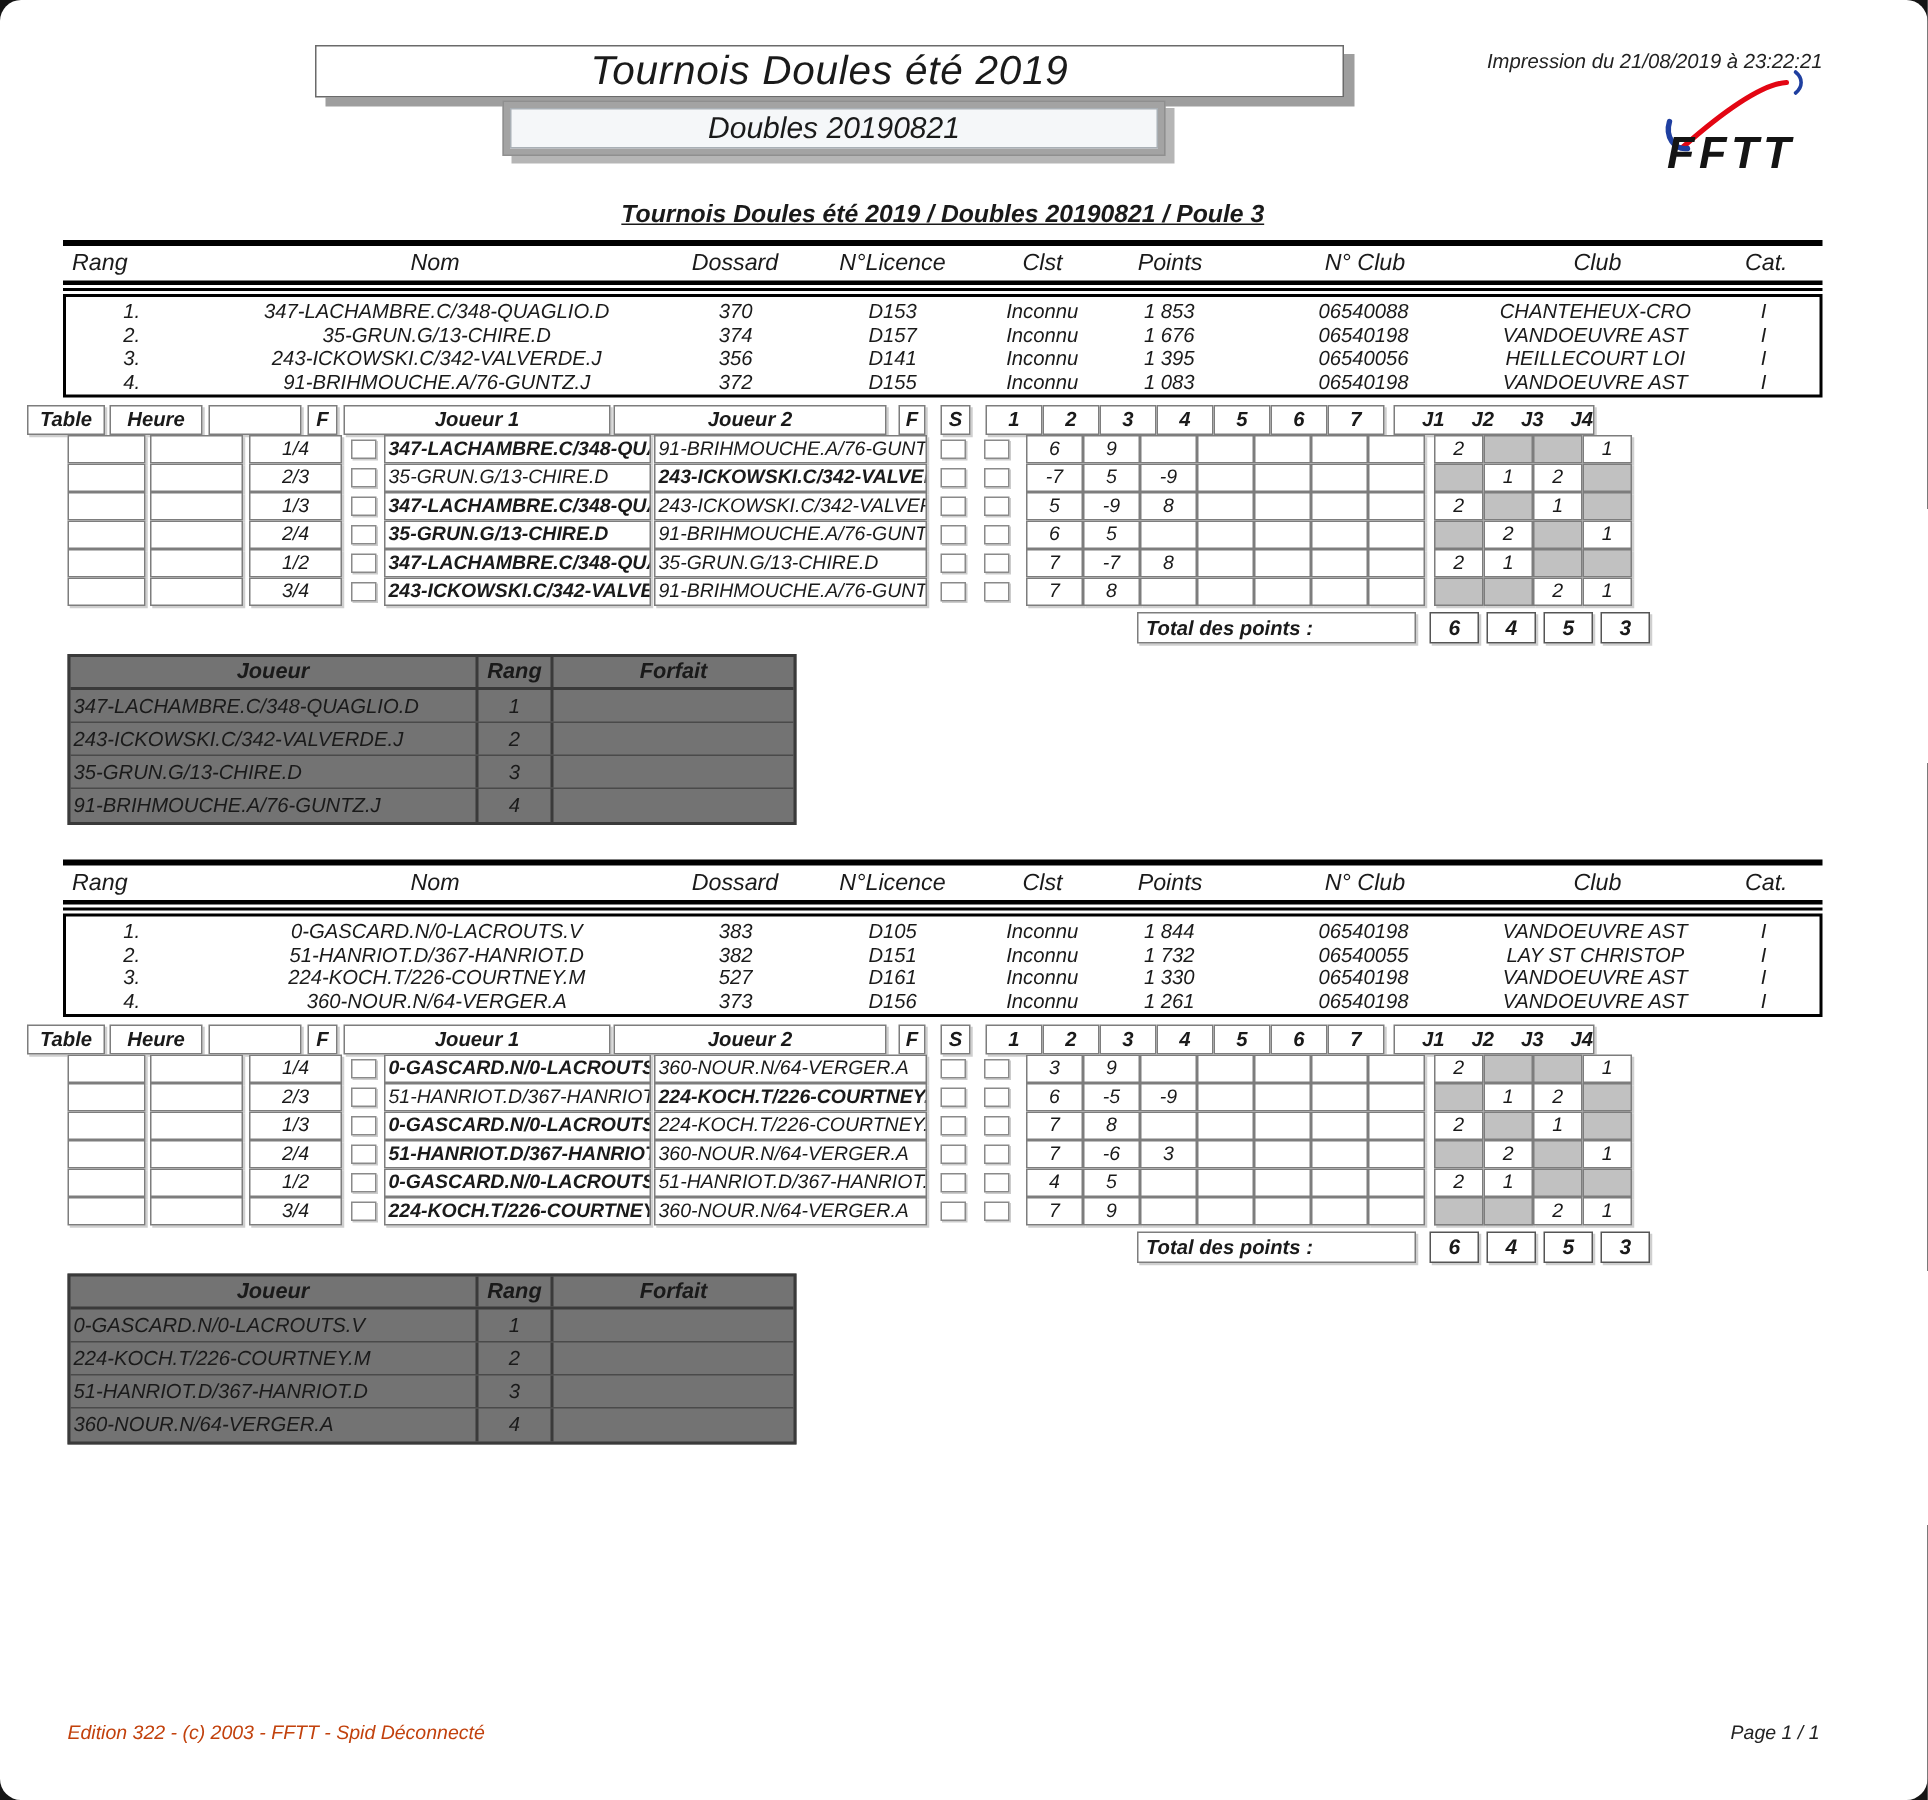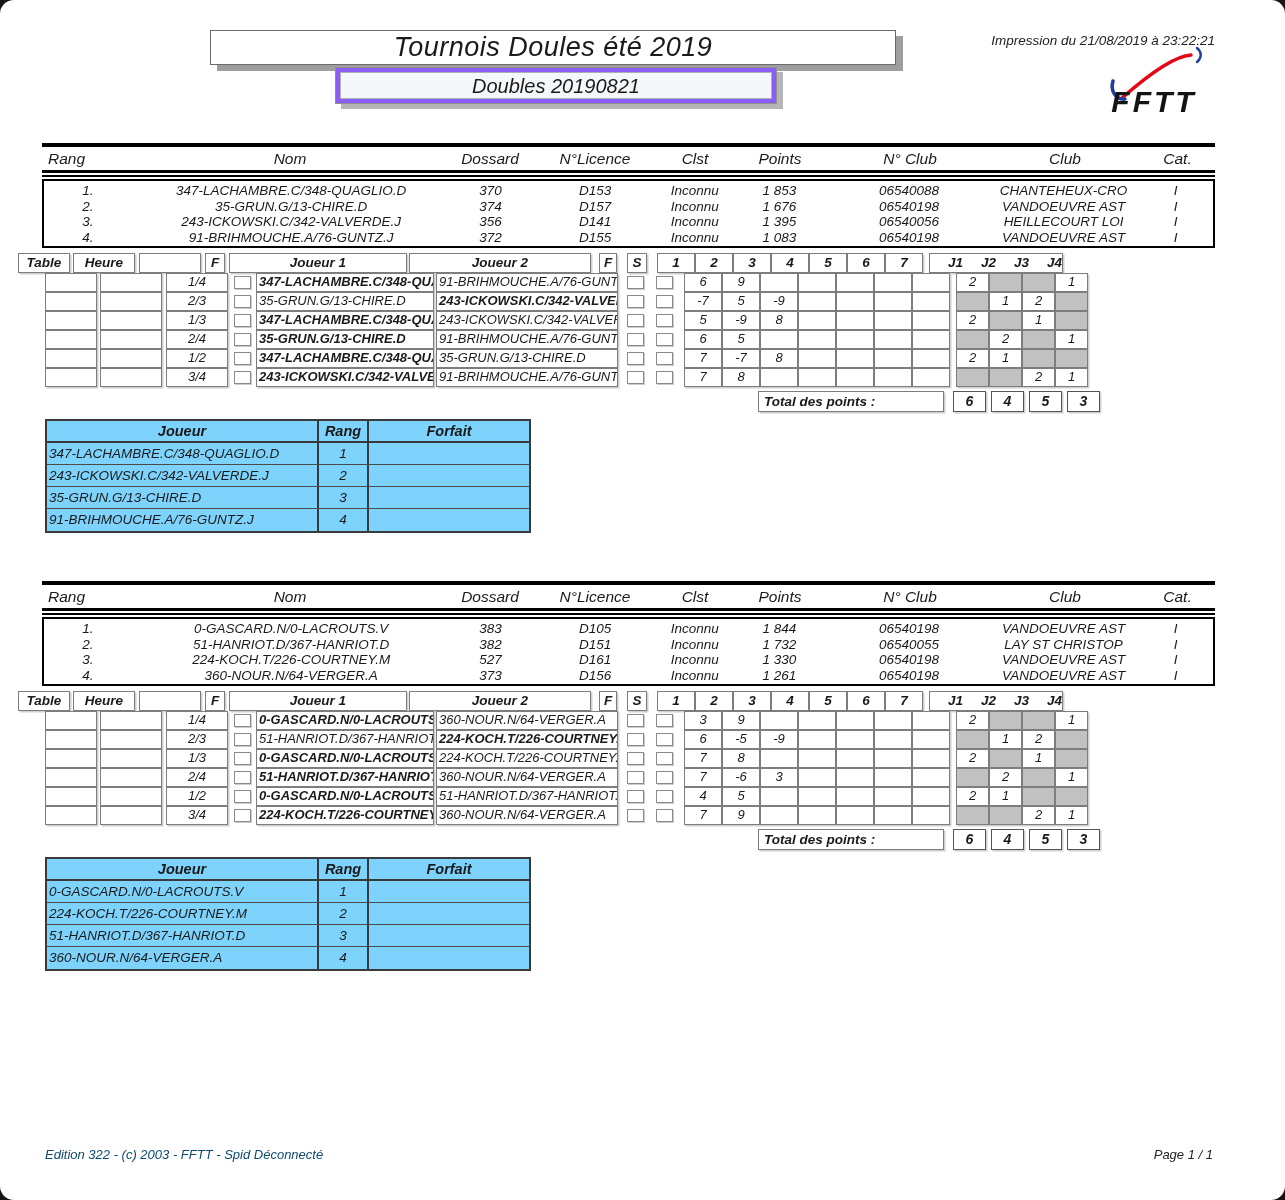--- a/index.html
+++ b/index.html
@@ -6,21 +6,21 @@
   html,body { background:#151515; }
   body { font-family:"Liberation Sans", sans-serif; color:#1a1a1a; }
   .page { position:relative; width:1285px; height:1200px; background:#ffffff;
           border-radius:14px; overflow:hidden; margin:0 auto;font-style:italic; }
 
   
   .title-box { position:absolute; left:210px; top:30px; width:686px; height:35px;
                background:#fff; border:1px solid #6a6a6a; box-shadow:7px 6px 0 #9e9e9e;
                text-align:center; font-size:27px; line-height:33px; letter-spacing:.5px; }
   .subtitle-box { position:absolute; left:335px; top:67px; width:442px; height:37px;
-               background:#8b5cf6; border:1px solid #8f8f8f; box-shadow:6px 5px 0 #b5b5b5; }
+               background:#a3a3a3; border:1px solid #8f8f8f; box-shadow:6px 5px 0 #b5b5b5; }
   .subtitle-inner { position:absolute; inset:4px; border:1px solid #a9b0b6; background:#f5f7f9;
                text-align:center; font-size:20px; line-height:26px; }
   .impression { position:absolute; top:33px; right:70px; font-size:13.5px; color:#222; }
   .logo { position:absolute; top:46px; right:68px; width:125px; height:70px; }
 
   
   #poules { position:absolute; top:135px; left:0; right:0; }
   .poule-section { height:430px; }
   .poule-heading { width:1173px; margin-left:42px; text-align:center; font-size:16.5px;
                    font-weight:bold; text-decoration:underline; height:17px; line-height:17px; }
@@ -63,31 +63,31 @@
   
   .total-row { display:flex; margin-top:4px; padding-left:758px; height:21px; }
   .total-label { width:186px; background:#fff; border:1px solid #7d7d7d; box-shadow:1.5px 1.5px 0 #cfcfcf;
                  font-weight:bold; font-size:13.5px; line-height:19px; padding-left:5px; }
   .totals { display:flex; margin-left:9px; }
   .total-box { width:33px; margin-right:5px; background:#fff; border:1px solid #555;
                box-shadow:1.5px 1.5px 0 #cfcfcf; text-align:center; font-weight:bold;
                font-size:14px; line-height:19px; }
 
   
-  .players-table { width:486px; margin-left:45px; margin-top:7px; border:2px solid #3a3a3a; background:#7dd3fc; }
+  .players-table { width:486px; margin-left:45px; margin-top:7px; border:2px solid #3a3a3a; background:#737373; }
   .pt-header { display:flex; height:22px; border-bottom:2px solid #3a3a3a; font-weight:bold; font-size:14.5px; }
   .pt-header > div { text-align:center; line-height:21px; }
   .pt-row { display:flex; height:22px; border-bottom:1px solid #4a4a4a; font-size:13.5px; }
   .pt-row:last-child { border-bottom:none; }
   .pt-joueur { width:272px; border-right:2px solid #3a3a3a; padding-left:2px; white-space:nowrap; overflow:hidden; line-height:21px; }
   .pt-rang { width:50px; border-right:2px solid #3a3a3a; text-align:center; line-height:21px; }
   .pt-forfait { flex:1; text-align:center; line-height:21px; }
 
   
-  .footer-left  { position:absolute; left:45px;  bottom:38px; font-size:13px; color:#0c4a6e; }
+  .footer-left  { position:absolute; left:45px;  bottom:38px; font-size:13px; color:#c2410c; }
   .footer-right { position:absolute; right:72px; bottom:38px; font-size:13px; color:#222; }
 </style>
 </head>
 <body>
 
 <div class="page">
 
   <div class="title-box">
     <span>Tournois Doules été 2019</span>
   </div>
@@ -100,20 +100,21 @@
     <path d="M 30 52 C 55 30, 82 10, 99 9" fill="none" stroke="#e30613" stroke-width="3.4" stroke-linecap="round"></path>
     <path d="M 21 35 C 18 45, 24 54, 33 53" fill="none" stroke="#1f3fa0" stroke-width="3.6" stroke-linecap="round"></path>
     <path d="M 105 2 C 110 6, 110 12, 105 16" fill="none" stroke="#1f3fa0" stroke-width="2.4" stroke-linecap="round"></path>
     <text x="62" y="66" text-anchor="middle" font-family="Liberation Sans, sans-serif" font-size="30" font-weight="bold" letter-spacing="3" fill="#141414">FFTT</text>
   </svg>
 
   <div id="poules">
 
       <div class="poule-section">
 
+        <div class="poule-heading">Tournois Doules été 2019 / Doubles 20190821 / Poule 3</div>
 
         <div class="rank-table">
           <div class="rt-bar"></div>
           <div class="rt-header">
             <div class="c-rang">Rang</div>
             <div class="c-nom">Nom</div>
             <div class="c-dossard">Dossard</div>
             <div class="c-licence">N°Licence</div>
             <div class="c-clst">Clst</div>
             <div class="c-points">Points</div>

